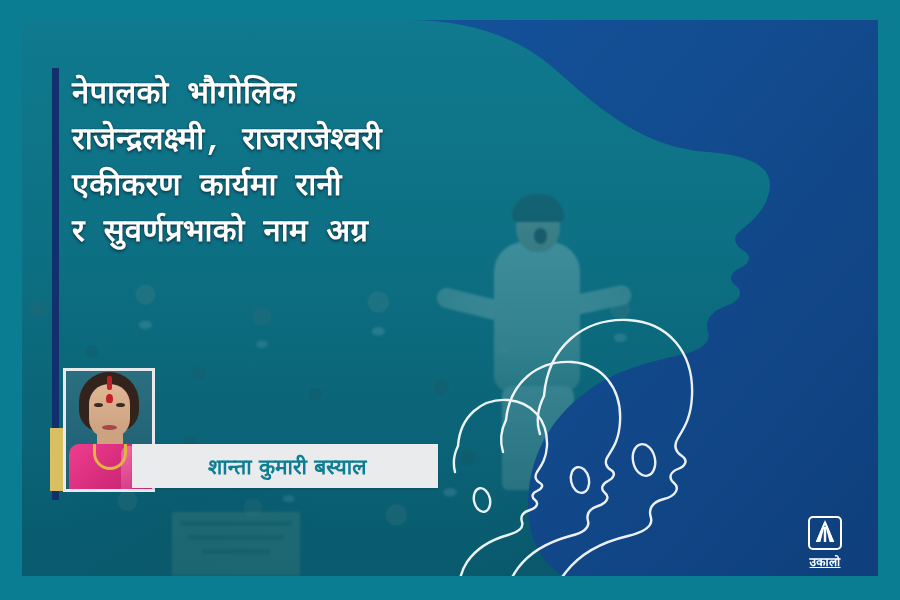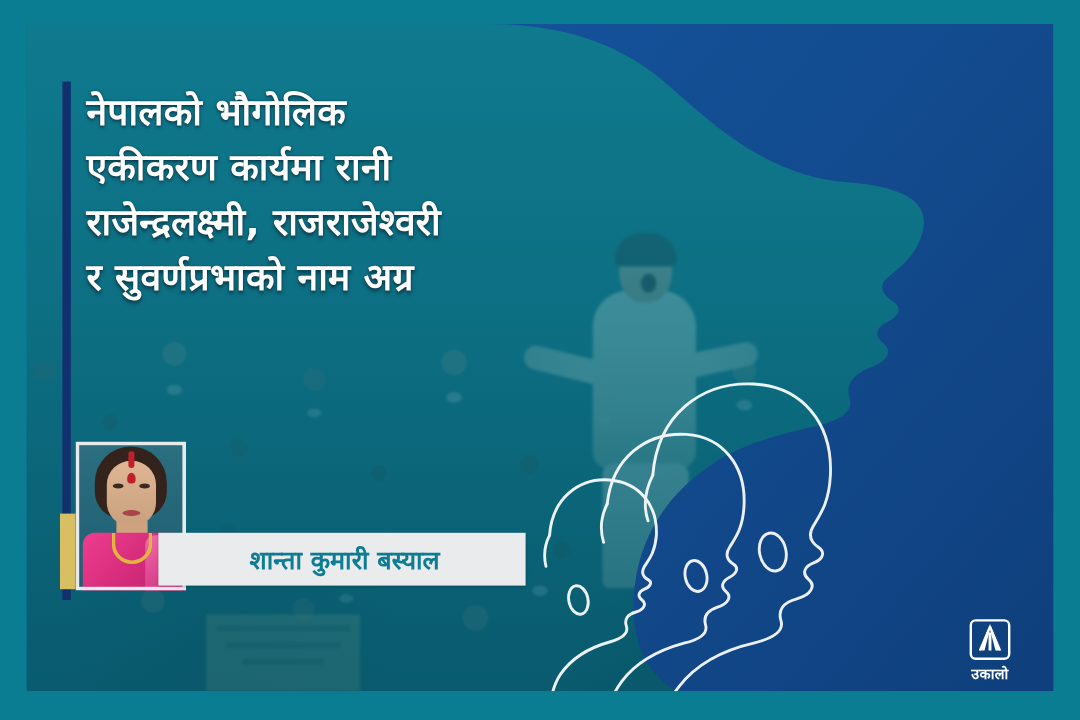--- a/index.html
+++ b/index.html
@@ -165,20 +165,21 @@
   }
 
   
   .headline{
     position:absolute;left:72px;top:72px;width:520px;z-index:20;
     color:#ffffff;
     font-size:31px;line-height:1.48;
     font-weight:700;
     letter-spacing:.2px;
     text-shadow:0 2px 3px rgba(0,28,40,.55), 0 0 1px rgba(0,20,30,.9);
+    font-family:Liberation Mono, monospace;
   }
   .headline .hl-line{display:block;white-space:nowrap;}
 
   
   .author{position:absolute;left:63px;top:368px;z-index:22;height:124px;}
   .author-photo{
     position:absolute;left:0;top:0;width:92px;height:124px;
     background:#0f6d82;overflow:hidden;
     box-shadow:0 0 0 0 rgba(0,0,0,0);
   }
@@ -236,21 +237,21 @@
 
   
   .brand{position:absolute;right:46px;bottom:30px;z-index:25;text-align:center;width:58px;}
   .brand-mark{
     width:34px;height:34px;margin:0 auto;
     border:2px solid #ffffff;border-radius:5px;
     position:relative;overflow:hidden;background:transparent;
   }
   .brand-mark svg{position:absolute;left:0;top:0;}
   .brand-name{
-    margin-top:3px;color:#ffffff;font-size:12px;font-weight:700;letter-spacing:.3px;
+    margin-top:3px;color:#ffffff;font-size:12px;font-weight:700;letter-spacing:.3px;text-decoration:underline;
   }
 </style>
 </head>
 <body>
 
 <div id="stage">
 
   <div class="canvas">
 
     <div class="photo">
@@ -359,22 +360,22 @@
     </div>
 
   </div>
 
   <div class="rule-navy"></div>
 
   <div class="block-gold"></div>
 
   <div class="headline">
     <span class="hl-line">नेपालको भौगोलिक</span>
+    <span class="hl-line">राजेन्द्रलक्ष्मी, राजराजेश्वरी</span>
     <span class="hl-line">एकीकरण कार्यमा रानी</span>
-    <span class="hl-line">राजेन्द्रलक्ष्मी, राजराजेश्वरी</span>
     <span class="hl-line">र सुवर्णप्रभाको नाम अग्र</span>
   </div>
 
   <div class="author">
     <div class="author-photo">
       <div class="ap-bg"></div>
       <div class="ap-hair"></div>
       <div class="ap-face"></div>
       <div class="ap-sindoor"></div>
       <div class="ap-bindi"></div>

